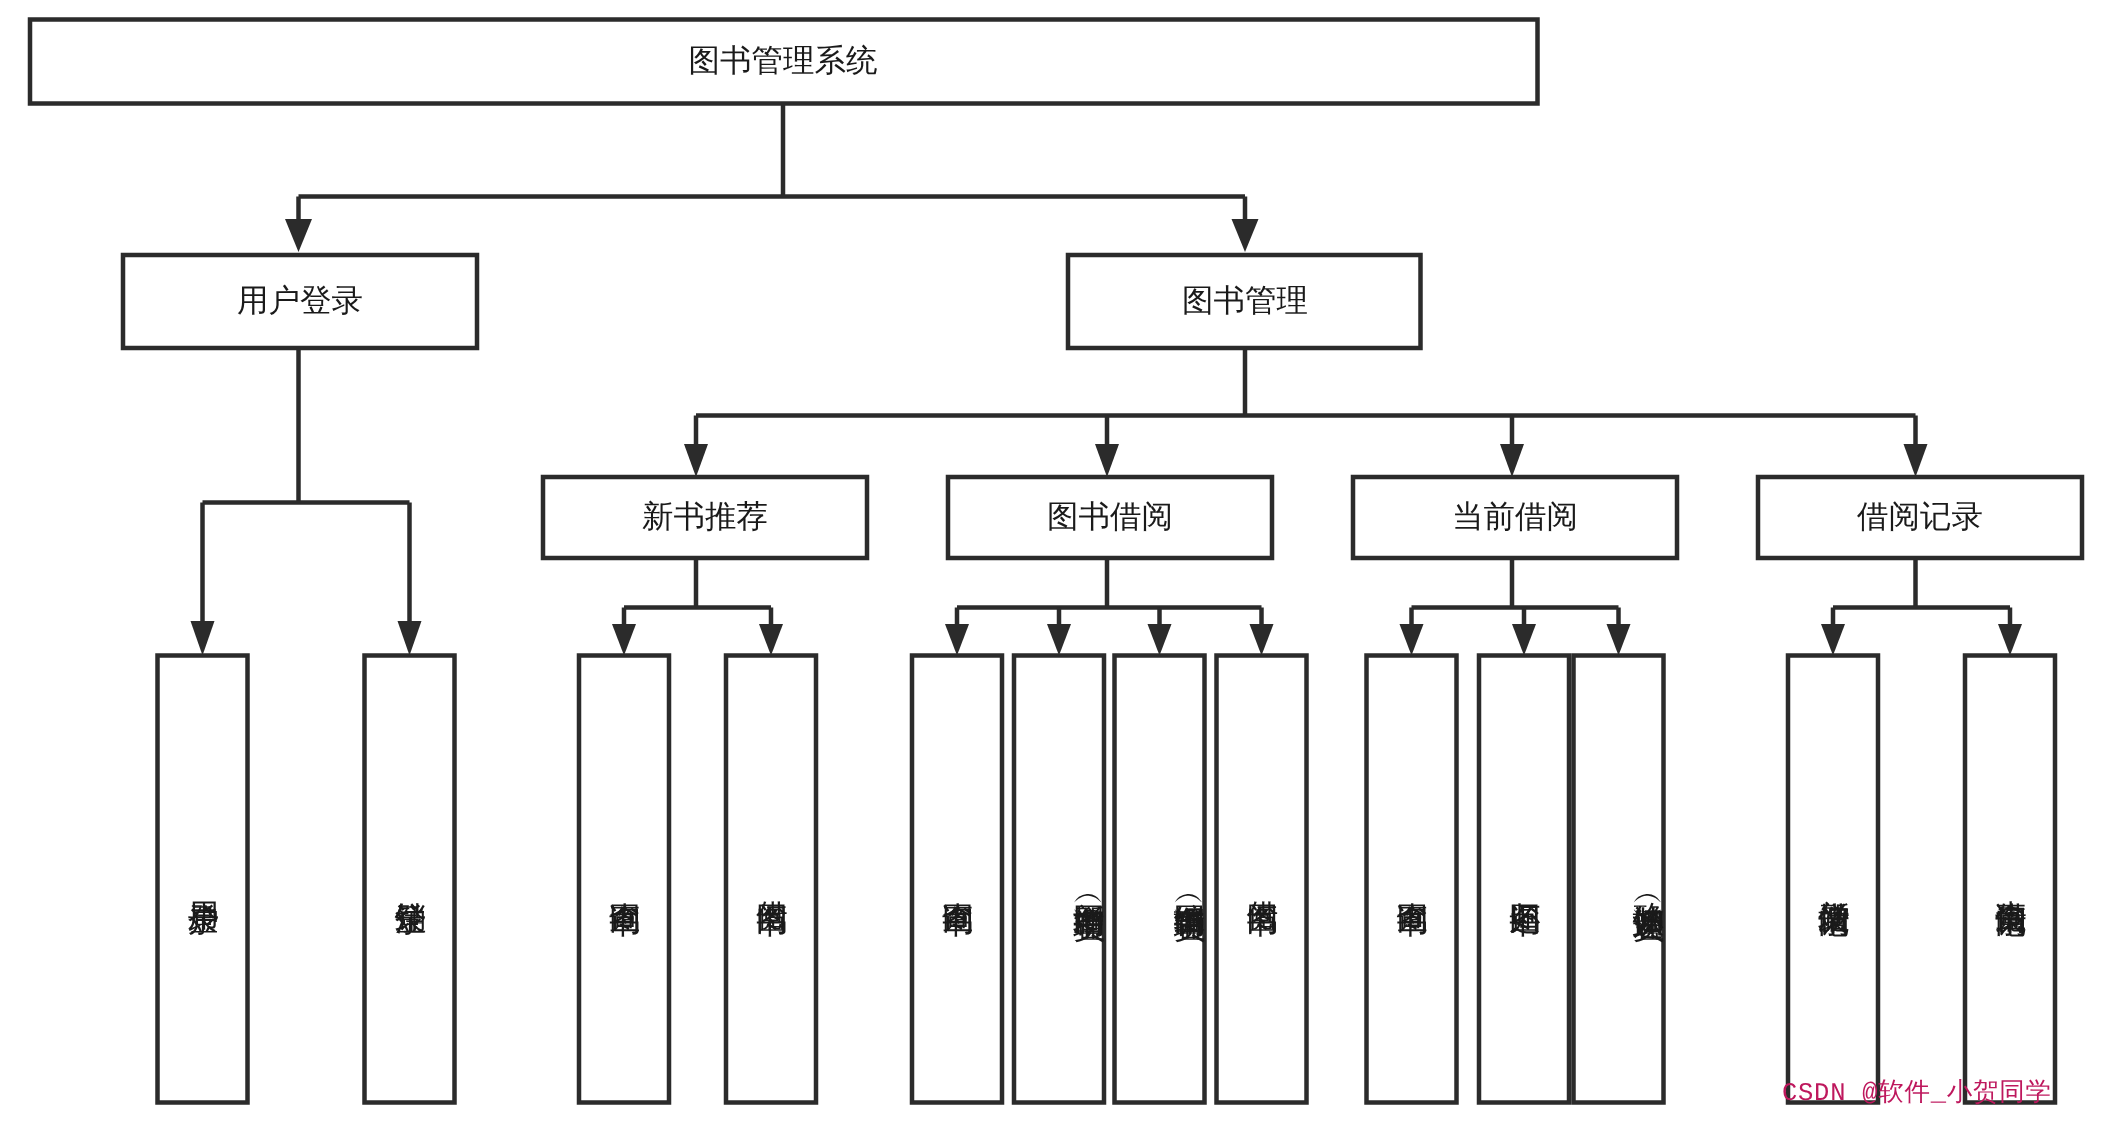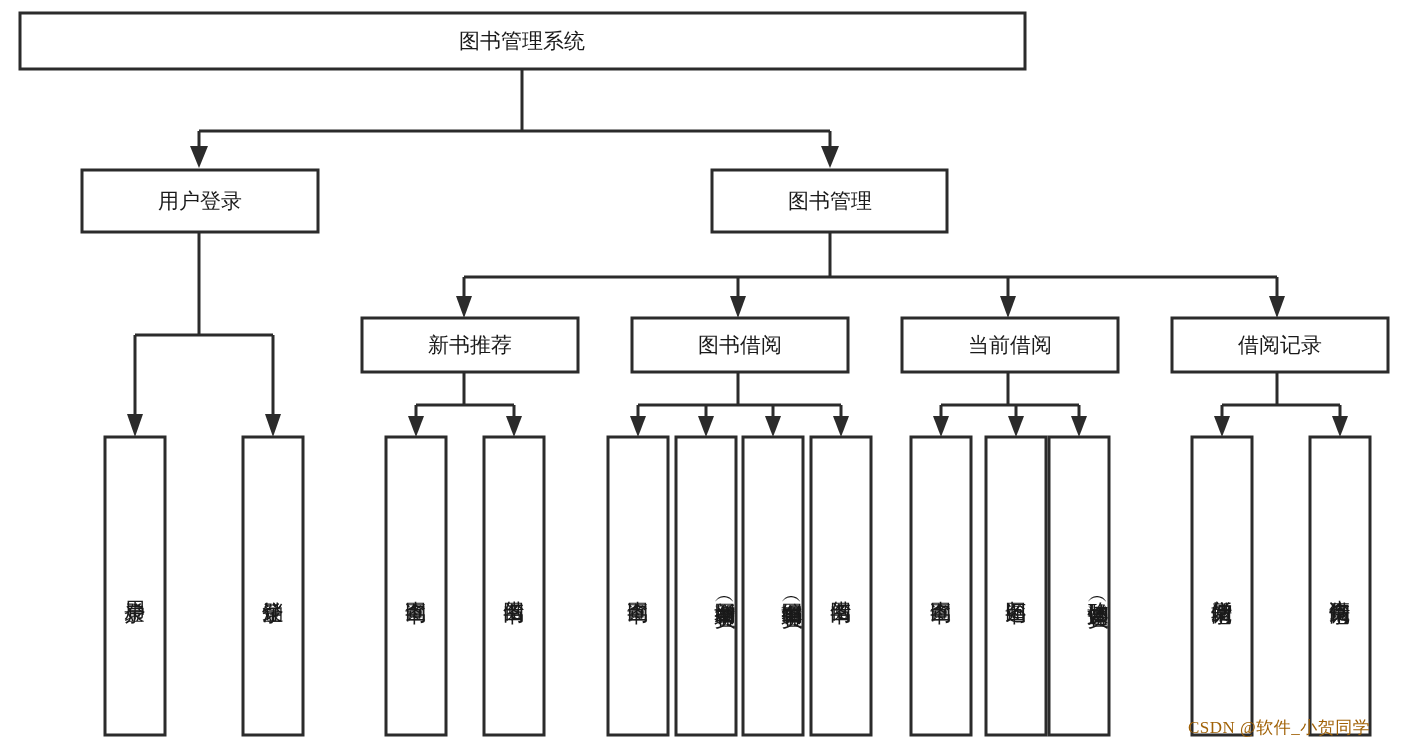--- a/index.html
+++ b/index.html
@@ -60,23 +60,23 @@
     letter-spacing: 1px;
     white-space: nowrap;
     pointer-events: none;
     display: flex;
     justify-content: center;
   }
   .watermark {
     position: absolute;
     left: 1188px;
     top: 716px;
-    font-family: Liberation Serif, serif;
+    font-family: Liberation Mono, monospace;
     font-size: 17px;
-    color: #a16207;
+    color: #be185d;
     white-space: nowrap;
     letter-spacing: 0.5px;
   }
 </style>
 </head>
 <body>
 
 <div id="stage">
 
   <svg class="diagram" viewBox="0 0 1405 747">

